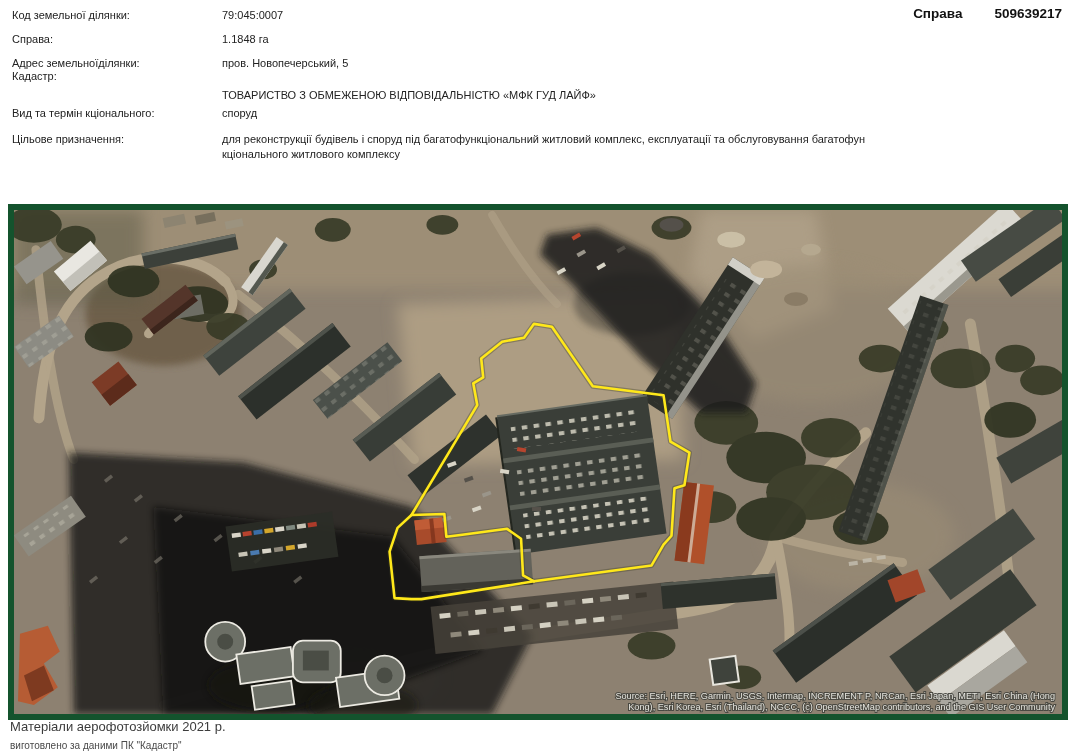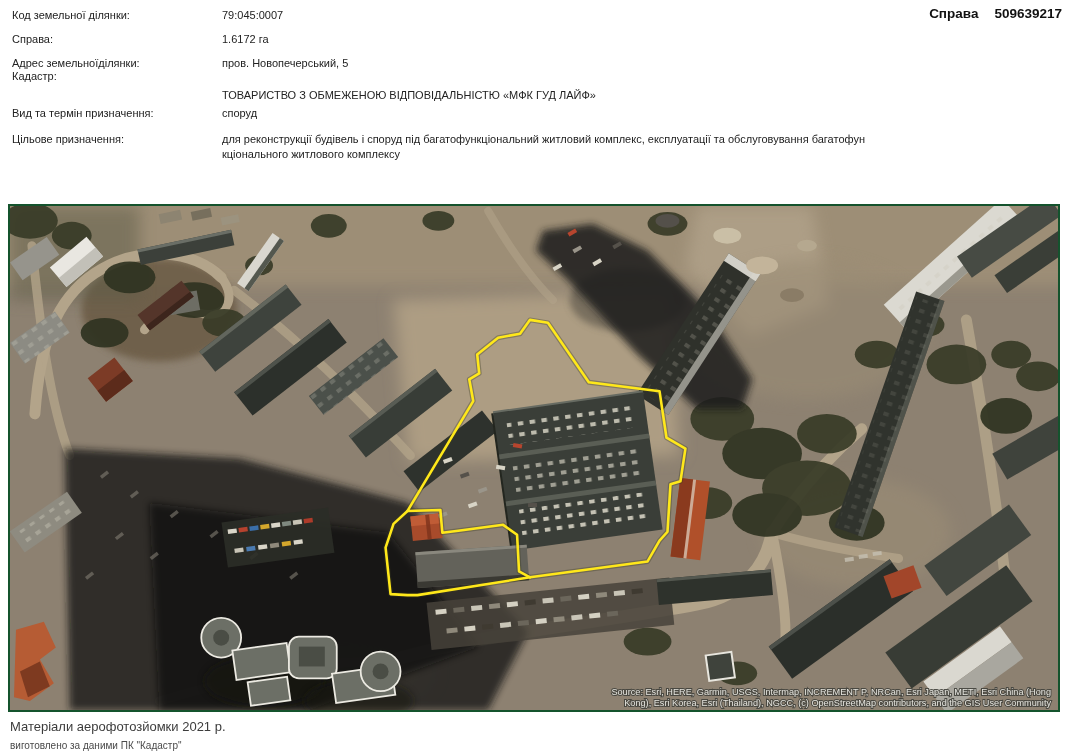--- a/index.html
+++ b/index.html
@@ -4,46 +4,46 @@
 <style>
   html,body{margin:0;padding:0;}
   body{
     width:1068px;height:755px;position:relative;background:#ffffff;
     font-family:"Liberation Sans","DejaVu Sans",sans-serif;color:#1d1d1d;
     overflow:hidden;
   }
   .lbl,.val{position:absolute;font-weight:normal;font-size:11px;line-height:14px;color:#222;white-space:nowrap;}
   .val{left:222px;}
   .lbl{left:12px;}
-  .case{position:absolute;top:6px;right:6px;display:flex;gap:16px;font-weight:bold;font-size:13.5px;color:#111;}
+  .case{position:absolute;top:6px;right:6px;display:flex;gap:32px;font-weight:bold;font-size:13.5px;color:#111;}
   .photo{
     position:absolute;left:8px;top:204px;width:1048px;height:504px;
-    border:2px solid #14532d;background:#84cc16;
+    border:6px solid #14532d;background:#84cc16;
   }
   .photo svg{display:block;width:100%;height:100%;}
   .footer1{position:absolute;left:10px;top:719px;font-size:13px;color:#3c3c3c;}
   .footer2{position:absolute;left:10px;top:740px;font-size:10px;color:#4a4a4a;}
   .attr-text{font-size:9.2px;paint-order:stroke;stroke:#44443e;stroke-width:2px;fill:#efefe9;opacity:.92;}
 </style>
 </head>
 <body>
 
 <div class="lbl" style="top:8px">Код земельної ділянки:</div>
 <div class="val" style="top:8px">79:045:0007</div>
 
 <div class="lbl" style="top:32px">Справа:</div>
-<div class="val" style="top:32px">1.6172 га</div>
+<div class="val" style="top:32px">1.1848 га</div>
 
 <div class="lbl" style="top:56px">Адрес земельноїділянки:</div>
 <div class="val" style="top:56px">пров. Новопечерський, 5</div>
 
 <div class="lbl" style="top:69px">Кадастр:</div>
 <div class="val" style="top:88px">ТОВАРИСТВО З ОБМЕЖЕНОЮ ВІДПОВІДАЛЬНІСТЮ «МФК ГУД ЛАЙФ»</div>
 
-<div class="lbl" style="top:106px">Вид та термін призначення:</div>
+<div class="lbl" style="top:106px">Вид та термін кціонального:</div>
 <div class="val" style="top:106px">споруд</div>
 
 <div class="lbl" style="top:132px">Цільове призначення:</div>
 <div class="val" style="top:132px">для реконструкції будівель і споруд під багатофункціональний житловий комплекс, експлуатації та обслуговування багатофун</div>
 <div class="val" style="top:147px">кціонального житлового комплексу</div>
 
 <div class="case">
   <span>Справа</span>
   <span>509639217</span>
 </div>

